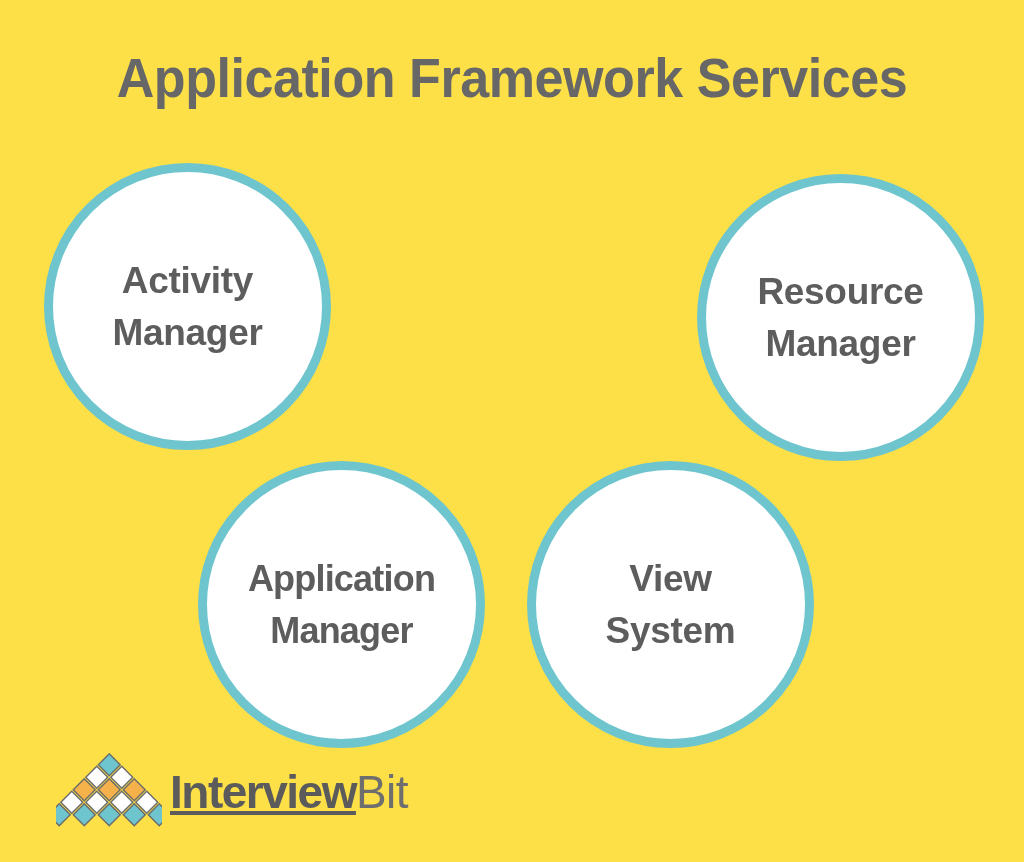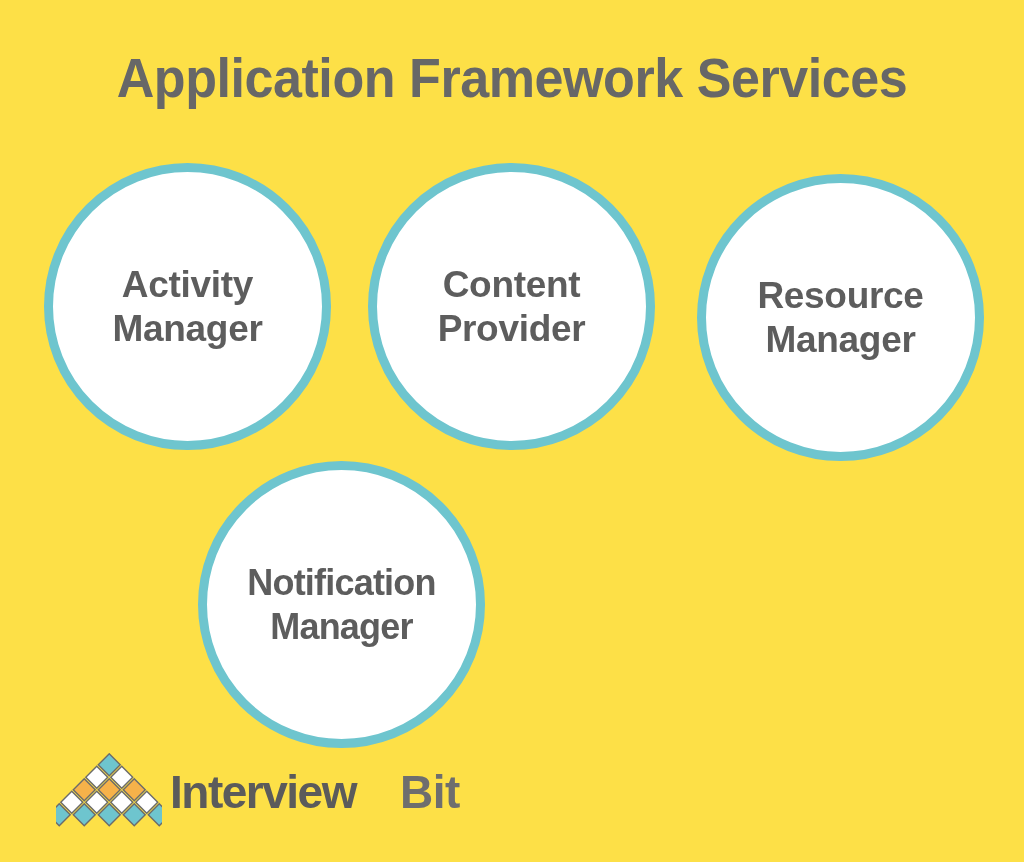--- a/index.html
+++ b/index.html
@@ -45,21 +45,21 @@
     background: #ffffff;
     border: 9px solid #6ec5ce;
     display: flex;
     align-items: center;
     justify-content: center;
   }
   .circle-label {
     font-family: "Liberation Sans", "DejaVu Sans", sans-serif;
     font-weight: 700;
     font-size: 37px;
-    line-height: 44px;
+    line-height: 52px;
     color: #5d5d5d;
     text-align: center;
     letter-spacing: -0.3px;
     padding: 0 10px;
     white-space: pre-line;
   }
 
   #node-activity-manager      { left: 44px;  top: 163px; width: 287px; height: 287px; }
   #node-content-provider      { left: 368px; top: 163px; width: 287px; height: 287px; }
   #node-resource-manager      { left: 697px; top: 174px; width: 287px; height: 287px; }
@@ -89,55 +89,55 @@
     font-size: 46px;
     line-height: 46px;
     letter-spacing: -1.5px;
     white-space: nowrap;
     position: relative;
     top: 2px;
   }
   .wordmark-strong {
     font-weight: 700;
     color: #5b5b5b;
+    text-decoration: underline;
   }
   .wordmark-light {
-    font-weight: 700;
+    font-weight: 400;
     color: #6e6e6e;
     letter-spacing: -0.5px;
-    margin-left: 44px;
   }
 </style>
 </head>
 <body>
 
 <div id="canvas">
 
   <div class="page-title">Application Framework Services</div>
 
   <div class="circle-node" id="node-activity-manager">
     <span class="circle-label">Activity
 Manager</span>
   </div>
 
-  <div class="circle-node" id="node-content-provider">
-    <span class="circle-label">Content
-Provider</span>
-  </div>
 
   <div class="circle-node" id="node-resource-manager">
     <span class="circle-label">Resource
 Manager</span>
   </div>
 
   <div class="circle-node" id="node-notification-manager">
-    <span class="circle-label">Notification
+    <span class="circle-label">Application
 Manager</span>
   </div>
 
+  <div class="circle-node" id="node-view-system">
+    <span class="circle-label">View
+System</span>
+  </div>
 
   <div class="brand-logo">
 
     <svg class="logo-mark" viewBox="0 0 106 74" aria-hidden="true">
       <g stroke="#6b6b6b" stroke-width="1.4" stroke-linejoin="miter">
 
         <rect x="45.5" y="4.0" width="15.5" height="15.5" fill="#6ec5ce" transform="rotate(45 53.25 11.75)"></rect>
 
         <rect x="33.0" y="16.5" width="15.5" height="15.5" fill="#ffffff" transform="rotate(45 40.75 24.25)"></rect>
         <rect x="58.0" y="16.5" width="15.5" height="15.5" fill="#ffffff" transform="rotate(45 65.75 24.25)"></rect>

